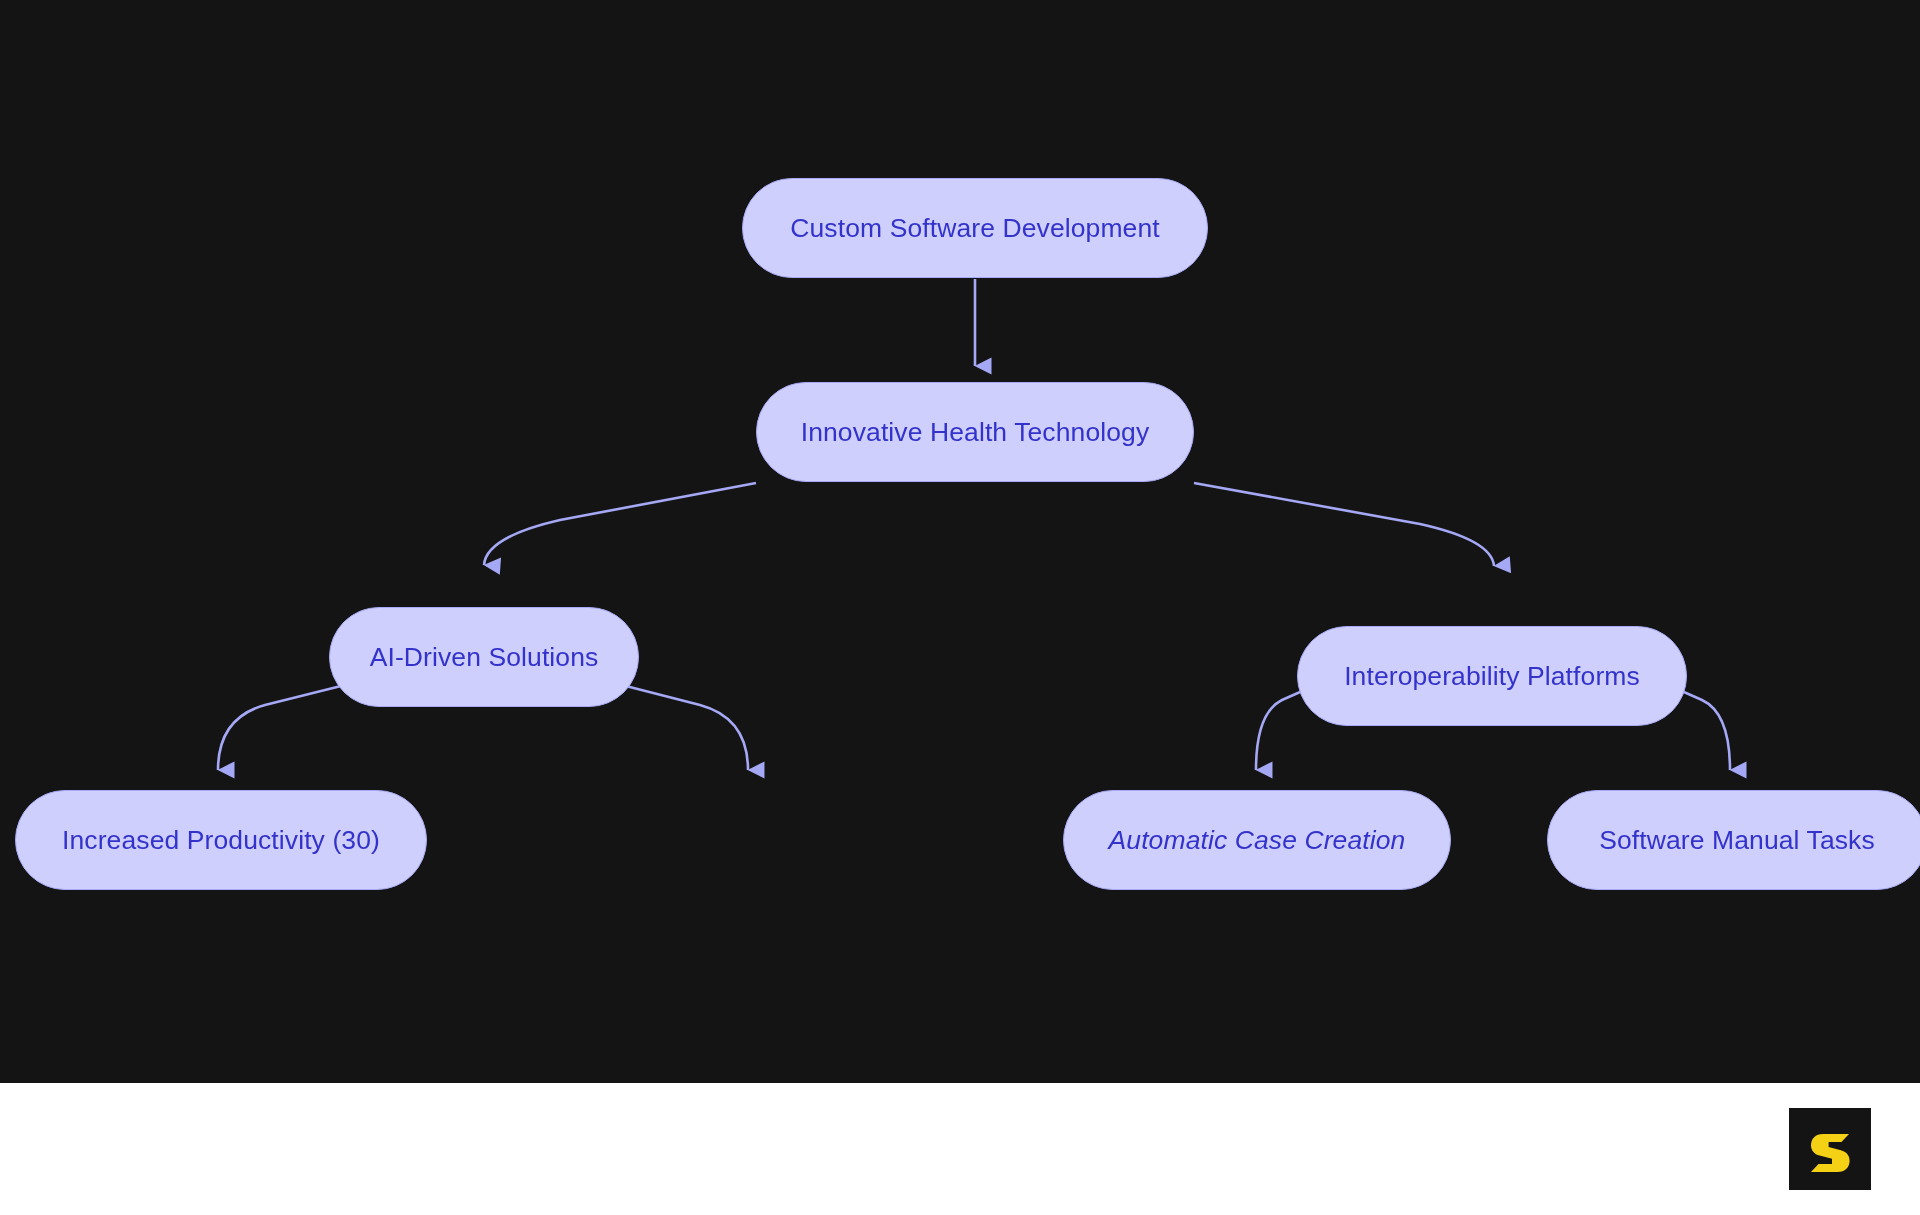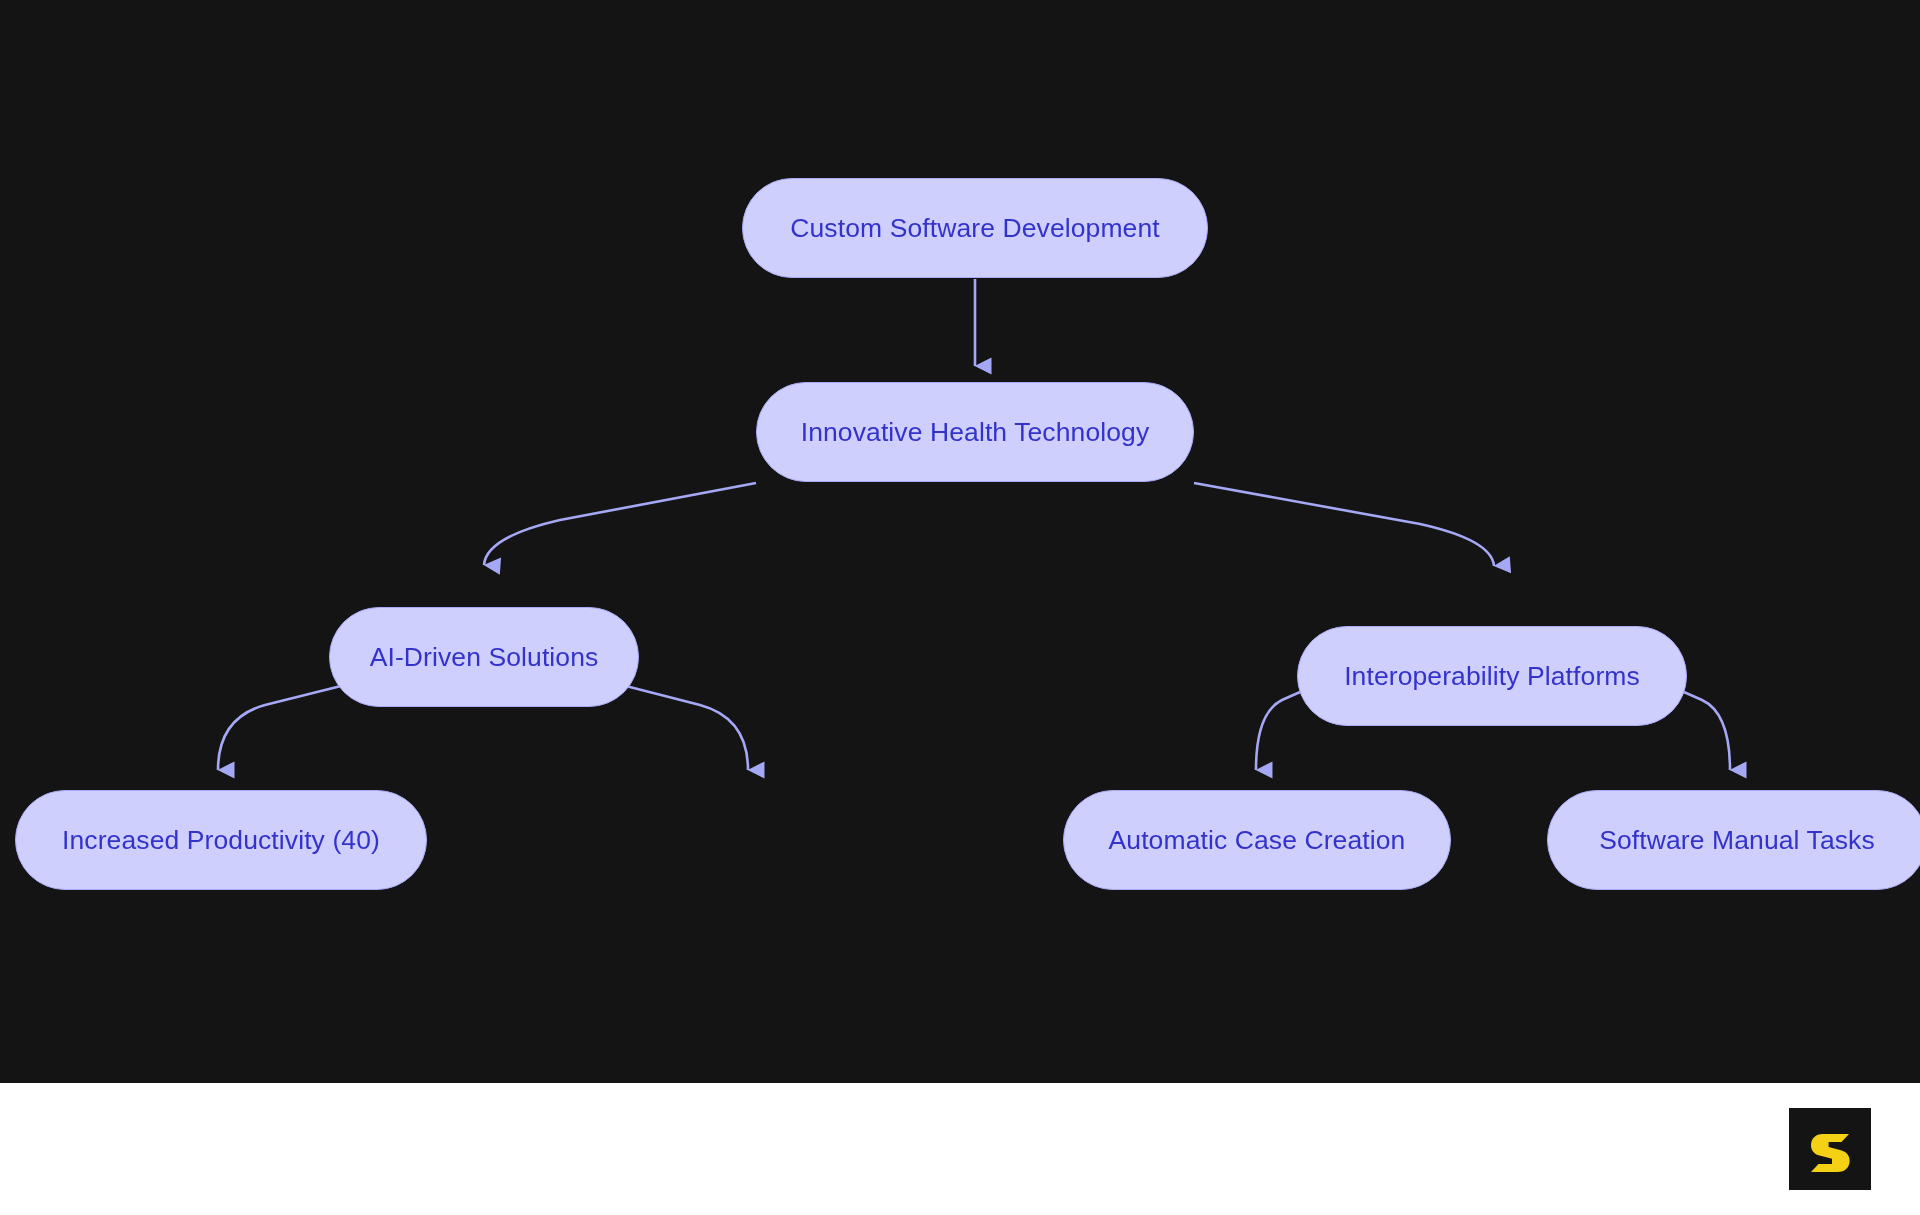--- a/index.html
+++ b/index.html
@@ -103,25 +103,25 @@
 
   <div class="node" style="left:329px; top:586px; width:310px; height:100px;margin-top:21px;">
     <span>AI-Driven Solutions</span>
   </div>
 
   <div class="node" style="left:1297px; top:586px; width:390px; height:100px;margin-top:40px;">
     <span>Interoperability Platforms</span>
   </div>
 
   <div class="node" style="left:15px; top:790px; width:412px; height:100px;">
-    <span>Increased Productivity (40)</span>
+    <span>Increased Productivity (30)</span>
   </div>
 
 
-  <div class="node" style="left:1063px; top:790px; width:388px; height:100px;">
+  <div class="node" style="left:1063px; top:790px; width:388px; height:100px;font-style:italic;">
     <span>Automatic Case Creation</span>
   </div>
 
   <div class="node" style="left:1547px; top:790px; width:380px; height:100px;">
     <span>Software Manual Tasks</span>
   </div>
 
 </div>
 
 <div id="footer-strip"></div>

